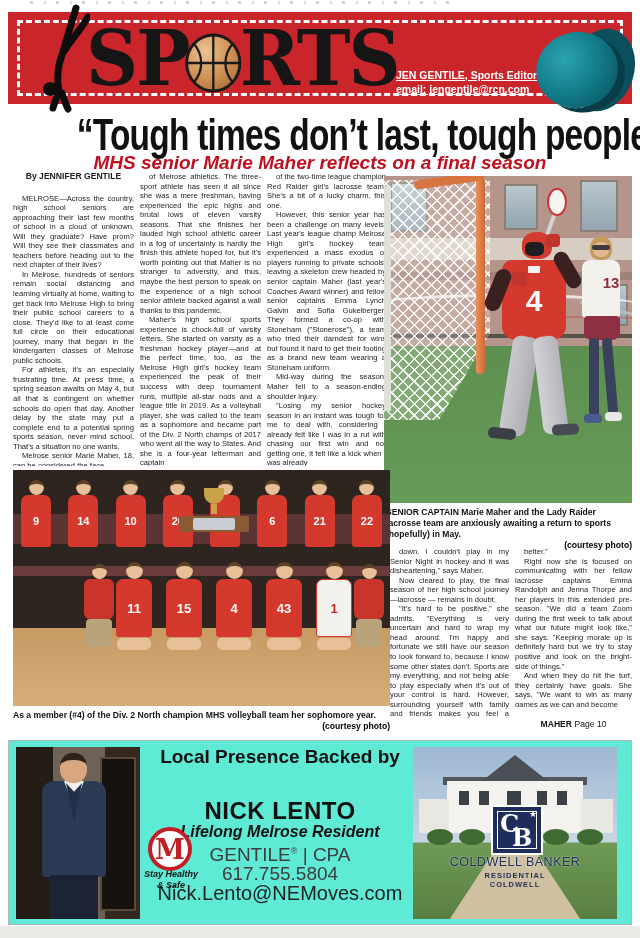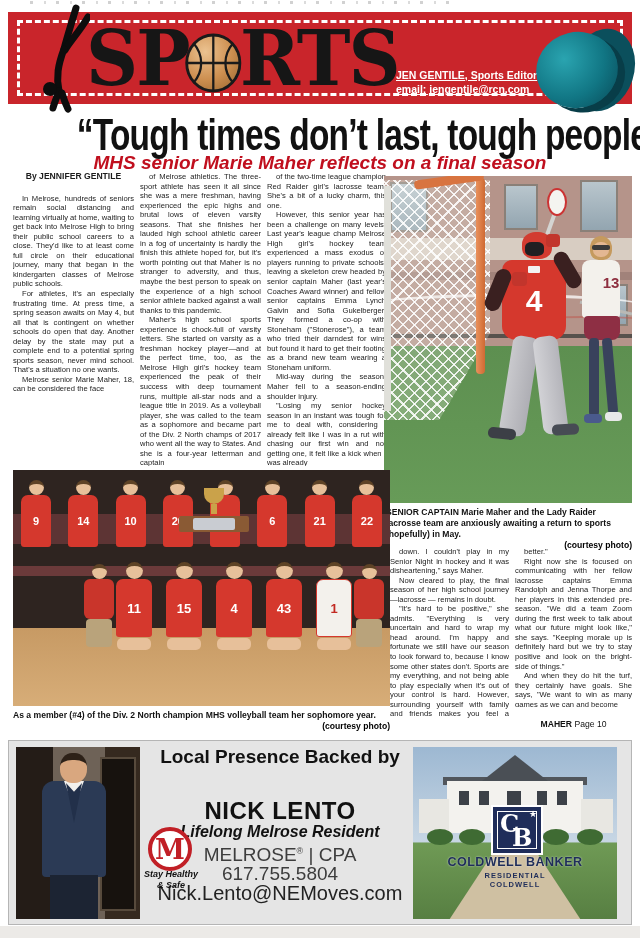--- a/index.html
+++ b/index.html
@@ -110,21 +110,21 @@
   .vb-coach .polo{width:30px;height:40px;background:#c9352b;border-radius:6px;margin:0 auto;}
   .vb-coach .khaki{width:26px;height:28px;background:#b9a37b;border-radius:4px;margin:0 auto;}
   #trophy{left:166px;top:18px;width:70px;height:60px;}
   #trophy .board{position:absolute;left:0;top:28px;width:70px;height:16px;background:#8a5a34;border-radius:2px;}
   #trophy .plate{position:absolute;left:14px;top:30px;width:42px;height:12px;background:#c9ccd2;border-radius:2px;}
   #trophy .cup{position:absolute;left:25px;top:0px;width:20px;height:16px;background:#caa24a;border-radius:0 0 10px 10px;}
   #trophy .stem{position:absolute;left:32px;top:16px;width:6px;height:10px;background:#caa24a;}
   #vb-caption{left:13px;top:710px;width:377px;}
 
   
-  #ad{left:8px;top:740px;width:624px;height:185px;background:#e5e5e5;border:1px solid #b5b5b5;box-sizing:border-box;}
+  #ad{left:8px;top:740px;width:624px;height:185px;background:#5eead4;border:1px solid #b5b5b5;box-sizing:border-box;}
   #ad-man{left:7px;top:6px;width:124px;height:172px;background:linear-gradient(90deg,#241c17 0 30%,#6e6257 30% 72%,#35291f 72%);overflow:hidden;}
   #ad-man .door{position:absolute;left:84px;top:10px;width:32px;height:150px;background:#17120e;border:2px solid #574a3c;}
   #ad-man .head{position:absolute;left:44px;top:6px;width:27px;height:30px;background:#d9a77f;border-radius:45%;border-top:7px solid #2d2118;box-sizing:border-box;}
   #ad-man .shirt{position:absolute;left:48px;top:34px;width:20px;height:26px;background:#f2f0ec;clip-path:polygon(0 0,100% 0,50% 100%);}
   #ad-man .suit{position:absolute;left:26px;top:34px;width:64px;height:96px;background:#2b3a55;border-radius:12px 12px 4px 4px;}
   #ad-man .lapel{position:absolute;left:50px;top:36px;width:16px;height:40px;background:#22304a;clip-path:polygon(0 0,50% 100%,100% 0,50% 22%);}
   #ad-man .pants{position:absolute;left:34px;top:128px;width:48px;height:44px;background:#1c2433;}
   #ad-mid{left:131px;top:0;width:280px;height:185px;text-align:center;color:#111;}
   .ad-line{position:absolute;left:0;width:280px;}
   #ad-headline{top:5px;font-size:19px;font-weight:800;line-height:21px;}
@@ -145,21 +145,21 @@
   #ad-house .wing-l{position:absolute;left:6px;top:52px;width:30px;height:34px;background:#e8e7e2;}
   #ad-house .wing-r{position:absolute;left:168px;top:52px;width:32px;height:34px;background:#e8e7e2;}
   #ad-house .w{position:absolute;width:10px;height:14px;background:#3c4148;}
   #ad-house .bush{position:absolute;width:26px;height:16px;background:#3f6b33;border-radius:50%;top:82px;}
   #ad-house .walk{position:absolute;left:0;top:88px;width:204px;height:84px;background:#cfc0a2;clip-path:polygon(45% 0,55% 0,82% 100%,18% 100%);}
   #cb-logo{position:absolute;left:78px;top:58px;width:48px;height:46px;background:#1f2d5a;border:2px solid #fff;display:block;}
   #cb-logo .inner{position:absolute;left:4px;top:4px;right:4px;bottom:4px;border:1px solid #fff;}
   #cb-logo .c{position:absolute;left:7px;top:2px;color:#fff;font-family:"DejaVu Serif",serif;font-size:24px;font-weight:bold;}
   #cb-logo .b{position:absolute;left:19px;top:16px;color:#fff;font-family:"DejaVu Serif",serif;font-size:24px;font-weight:bold;}
   #cb-logo .star{position:absolute;right:4px;top:2px;color:#fff;font-size:9px;}
-  #cb-name{position:absolute;left:0;top:108px;width:204px;text-align:center;color:#1f2d5a;font-weight:700;font-size:12.5px;letter-spacing:.5px;text-shadow:0 0 2px #ffffffaa;}
+  #cb-name{position:absolute;left:0;top:108px;width:204px;text-align:center;color:#1f2d5a;font-weight:400;font-size:12.5px;letter-spacing:.5px;text-shadow:0 0 2px #ffffffaa;}
   #cb-sub{position:absolute;left:0;top:124px;width:204px;text-align:center;color:#1f2d5a;font-weight:bold;font-size:7.5px;line-height:9px;letter-spacing:1px;}
 
   #page-bottom-strip{left:0;top:926px;width:640px;height:12px;background:#eceae7;}
   #top-remnant{left:30px;top:1px;width:420px;height:3px;opacity:.45;
     background:repeating-linear-gradient(90deg,#9a9a9a 0 3px,transparent 3px 14px,#b0b0b0 14px 16px,transparent 16px 26px);}
 </style>
 </head>
 <body>
 
 <div id="page">
@@ -202,20 +202,21 @@
       <div id="puck-front" class="puck"></div>
     </div>
   </div>
 
   <div id="headline" class="abs">“Tough times don’t last, tough people do”</div>
   <div id="subheadline" class="abs">MHS senior Marie Maher reflects on a final season</div>
 
   <div id="col1" class="abs col">
     <div id="byline">By JENNIFER GENTILE</div>
     <div>
+        <p>MELROSE—Across the country, high school seniors are approaching their last few months of school in a cloud of unknown. Will they graduate? Have prom? Will they see their classmates and teachers before heading out to the next chapter of their lives?</p>
         <p>In Melrose, hundreds of seniors remain social distancing and learning virtually at home, waiting to get back into Melrose High to bring their public school careers to a close. They'd like to at least come full circle on their educational journey, many that began in the kindergarten classes of Melrose public schools.</p>
         <p>For athletes, it's an especially frustrating time. At press time, a spring season awaits on May 4, but all that is contingent on whether schools do open that day. Another delay by the state may put a complete end to a potential spring sports season, never mind school. That's a situation no one wants.</p>
         <p>Melrose senior Marie Maher, 18, can be considered the face</p>
       </div>
   </div>
   <div id="col2" class="abs col">
     <div>
         <p>of Melrose athletics. The three-sport athlete has seen it all since she was a mere freshman, having experienced the epic highs and brutal lows of eleven varsity seasons. That she finishes her lauded high school athletic career in a fog of uncertainty is hardly the finish this athlete hoped for, but it's worth pointing out that Maher is no stranger to adversity, and thus, maybe the best person to speak on the experience of a high school senior athlete backed against a wall thanks to this pandemic.</p>
         <p>Maher's high school sports experience is chock-full of varsity letters. She started on varsity as a freshman hockey player—and at the perfect time, too, as the Melrose High girl's hockey team experienced the peak of their success with deep tournament runs, multiple all-star nods and a league title in 2019. As a volleyball player, she was called to the team as a sophomore and became part of the Div. 2 North champs of 2017 who went all the way to States. And she is a four-year letterman and captain</p>
       </div>
@@ -421,21 +422,21 @@
       <div class="pants"></div>
     </div>
 
     <div id="ad-mid" class="abs">
       <div id="ad-headline" class="ad-line">
         <div>Local Presence Backed by</div>
       </div>
       <div id="ad-tagline" class="ad-line">Lifelong Melrose Resident</div>
       <div id="ad-name" class="ad-line">NICK LENTO</div>
       <div id="ad-realtor" class="ad-line">
-        <span>MELROSE</span><sup>®</sup><span> | CPA</span>
+        <span>GENTILE</span><sup>®</sup><span> | CPA</span>
       </div>
       <div id="ad-phone" class="ad-line">617.755.5804</div>
       <div id="ad-email" class="ad-line">Nick.Lento@NEMoves.com</div>
     </div>
 
     <div id="m-badge" class="abs">M</div>
     <div id="m-text" class="abs">
       <div>Stay Healthy</div>
       <div>&amp; Safe</div>
     </div>

